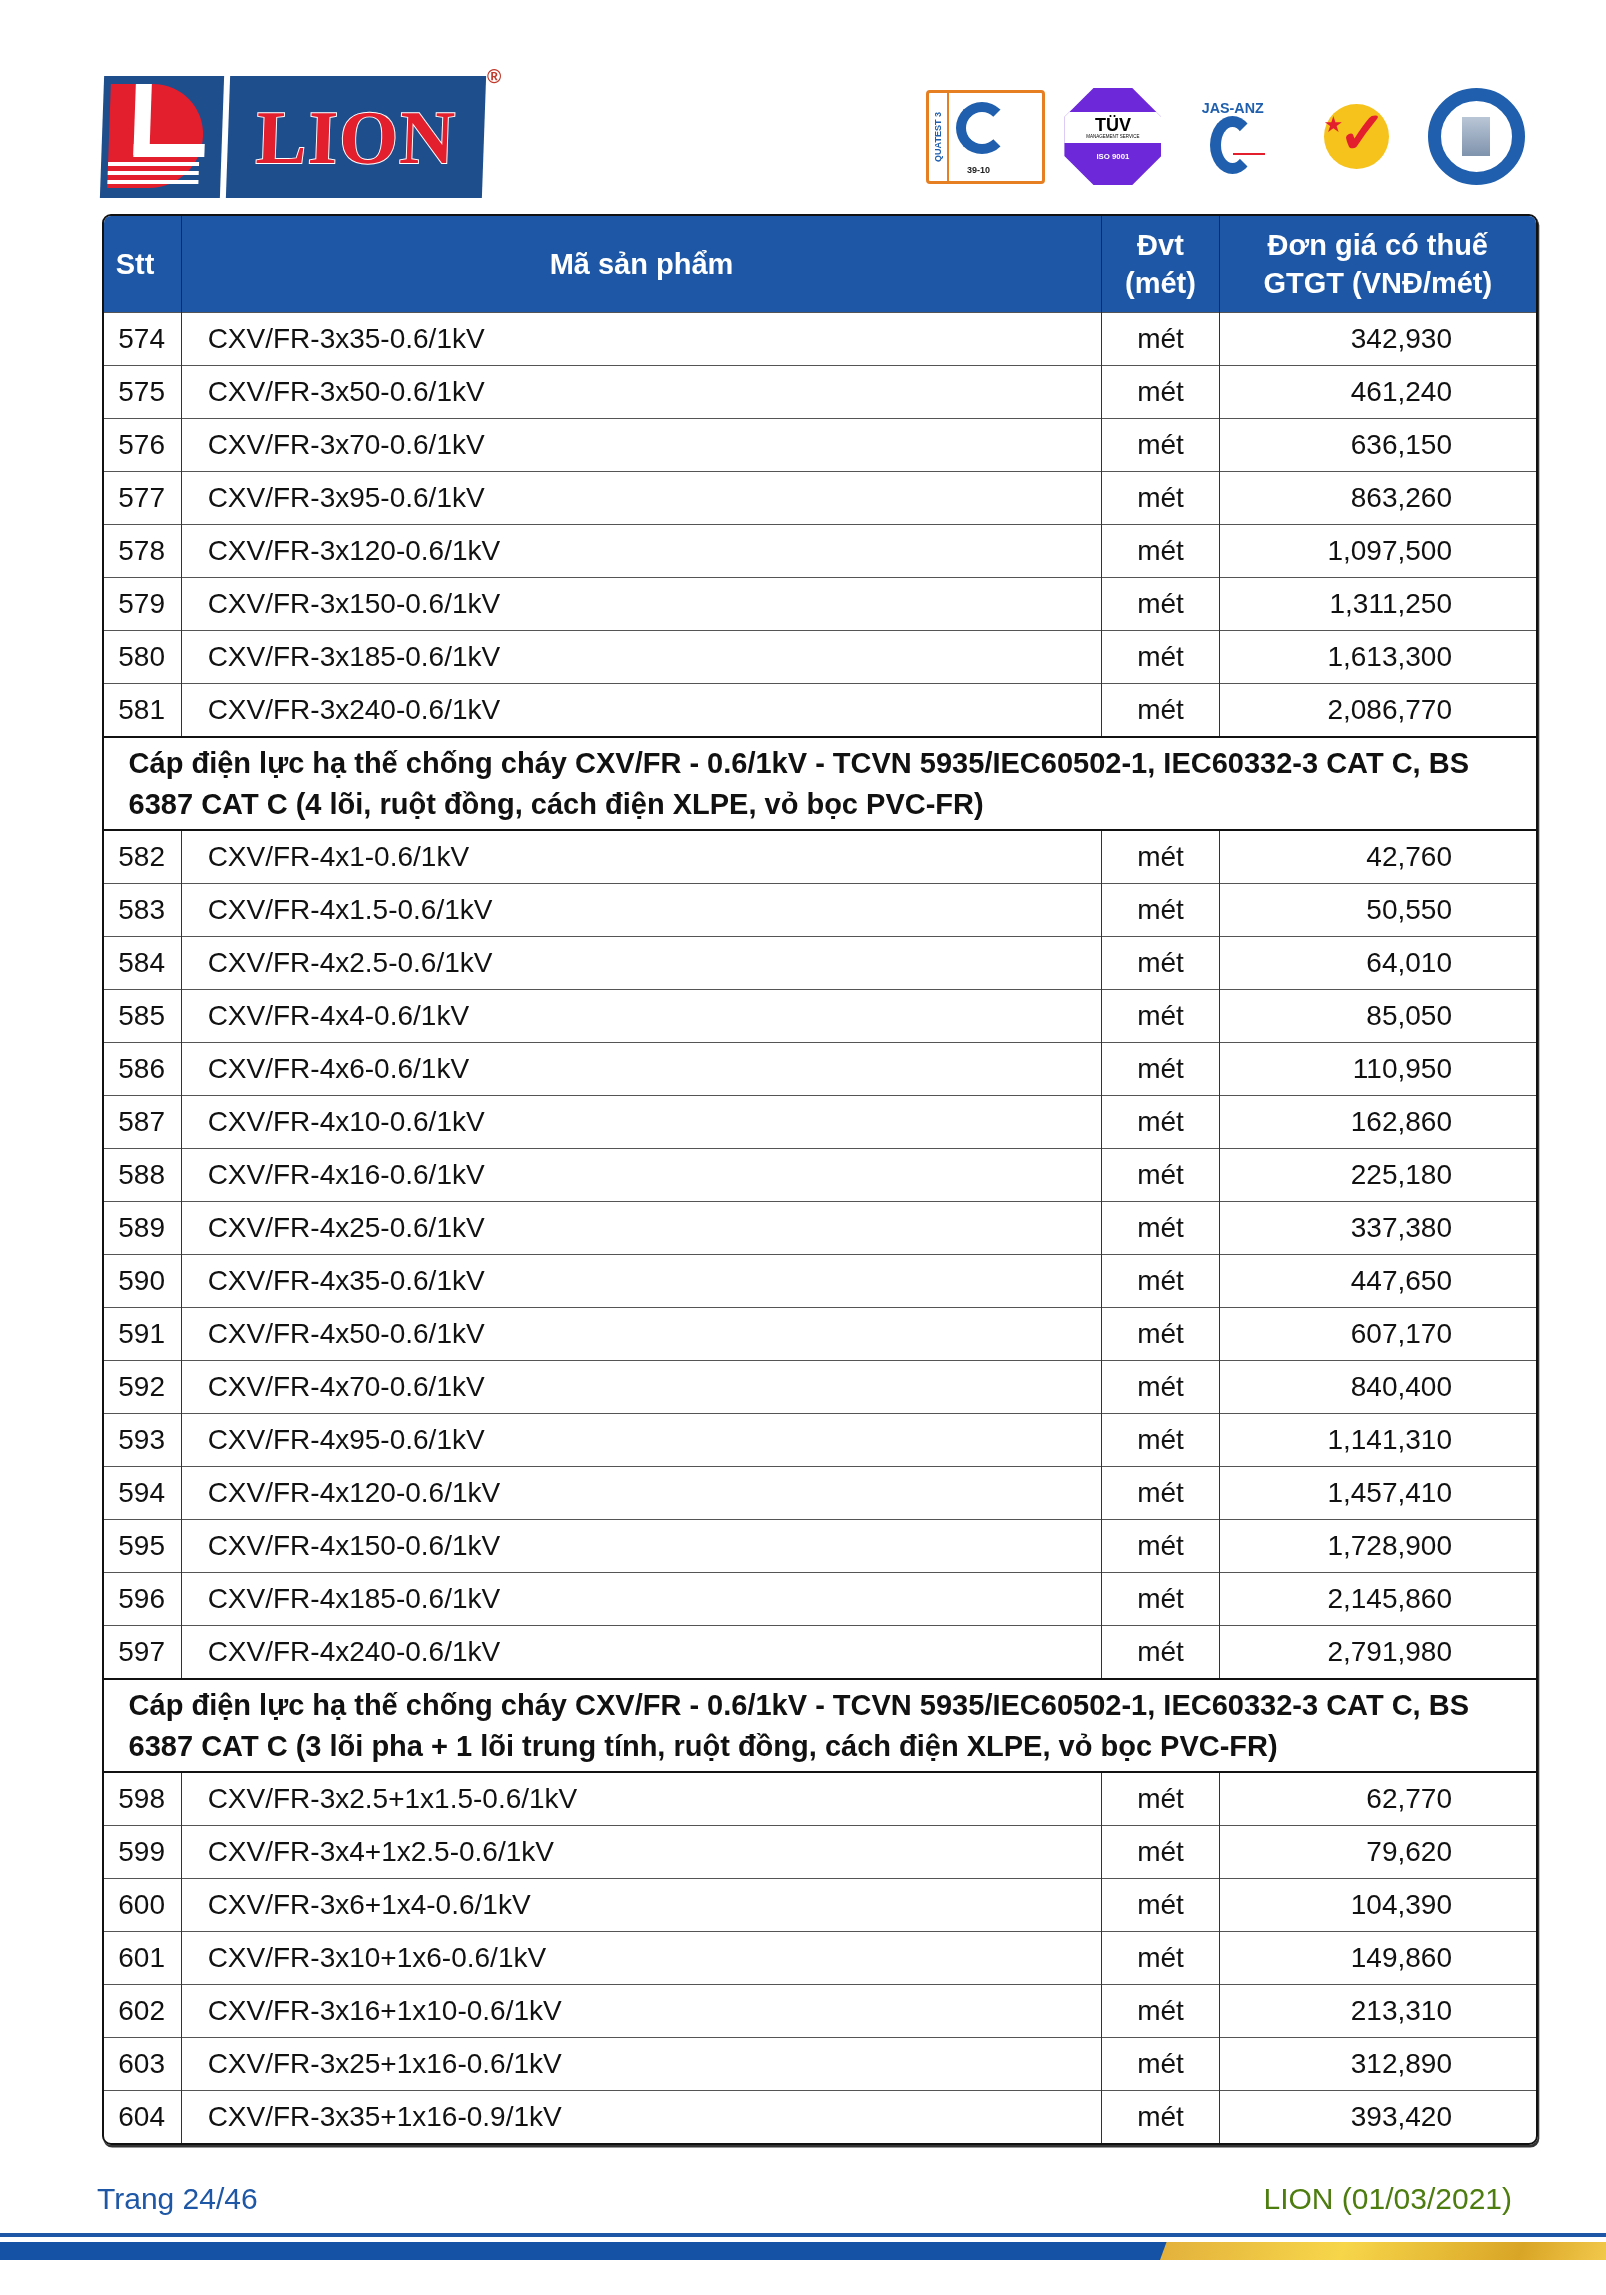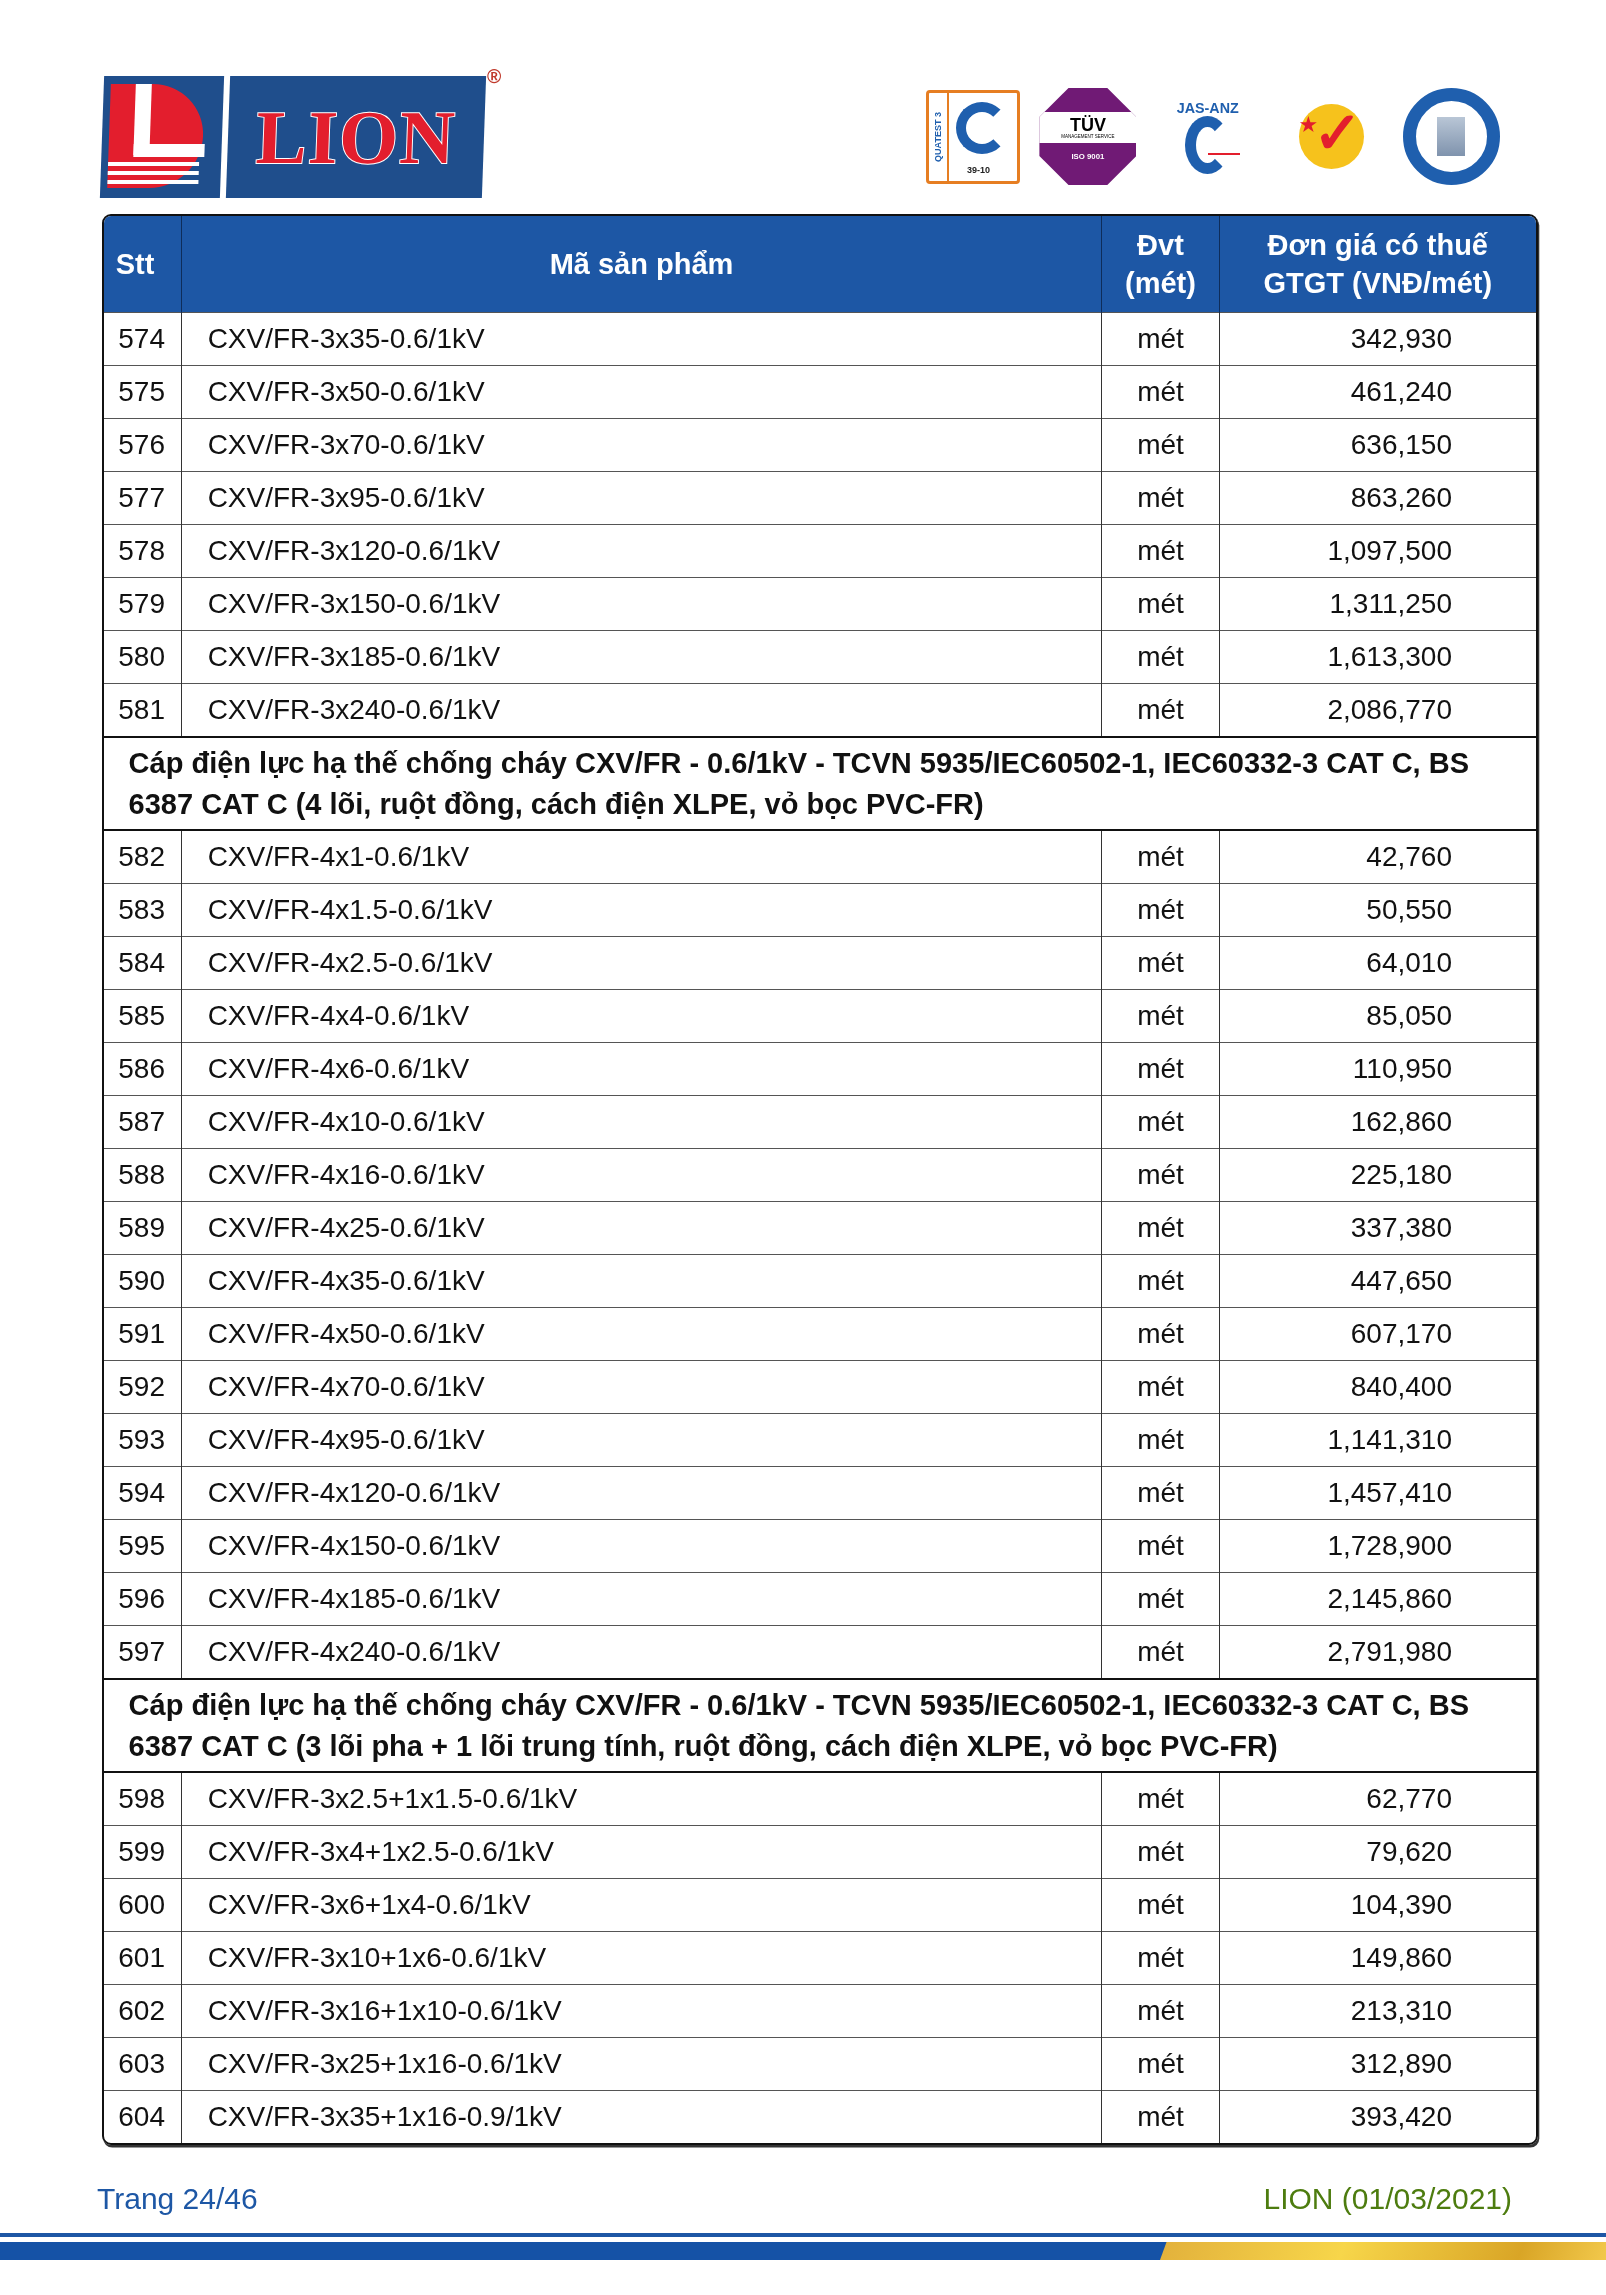--- a/index.html
+++ b/index.html
@@ -11,26 +11,26 @@
   .logo-d { position: absolute; left: 6.5px; top: 7.8px; width: 94px; height: 104px; background: #e31e2d; border-radius: 0 52px 52px 0; }
   .logo-l-v { position: absolute; left: 32px; top: 7.8px; width: 15.5px; height: 71px; background: #ffffff; }
   .logo-l-h { position: absolute; left: 32px; top: 68px; width: 71px; height: 13px; background: #ffffff; }
   .logo-stripe { position: absolute; left: 6.5px; width: 91px; height: 3.9px; background: #ffffff; }
   .logo-word { position: absolute; left: 126px; top: 0; width: 256px; height: 122px; background: #1f4e8c; transform: skewX(-2deg); display: flex; align-items: center; justify-content: center; }
   .logo-word span { font-family: "Liberation Serif", serif; font-weight: bold; font-size: 76px; color: #e31e2d; letter-spacing: 1.3px; -webkit-text-stroke: 1.9px #ffffff; paint-order: stroke fill; }
   .logo-reg { position: absolute; left: 487px; top: 65px; font-size: 19.4px; color: #c0392b; font-weight: bold; }
 
   .certs { position: absolute; left: 926px; top: 78px; height: 117px; display: flex; gap: 19.4px; align-items: center; }
   .cert { width: 104px; height: 104px; position: relative; display: flex; align-items: center; justify-content: center; }
-  .cert-quatest { border: 3.2px solid #e67e22; border-radius: 3.9px; width: 94px; height: 94px; box-sizing: border-box; }
+  .cert-quatest { border: 3.2px solid #e67e22; border-radius: 3.9px; width: 119px; height: 94px; box-sizing: border-box; }
   .cert-quatest .side { position: absolute; left: 0; top: 0; bottom: 0; width: 18px; border-right: 2.6px solid #e67e22; display: flex; align-items: center; justify-content: center; }
   .cert-quatest .side span { transform: rotate(-90deg); font-size: 9px; color: #1f5fae; font-weight: bold; white-space: nowrap; }
   .cert-quatest .q { position: absolute; left: 27px; top: 9px; width: 52px; height: 52px; border: 10.4px solid #1f5fae; border-radius: 50%; box-sizing: border-box; border-right-color: transparent; }
   .cert-quatest .num { position: absolute; left: 38px; bottom: 5.2px; font-size: 9px; font-weight: bold; color: #222; }
-  .cert-tuv { background: #701a75; width: 97px; height: 97px; clip-path: polygon(30% 0, 70% 0, 100% 30%, 100% 70%, 70% 100%, 30% 100%, 0 70%, 0 30%); flex-direction: column; }
+  .cert-tuv { background: #6d28d9; width: 97px; height: 97px; clip-path: polygon(30% 0, 70% 0, 100% 30%, 100% 70%, 70% 100%, 30% 100%, 0 70%, 0 30%); flex-direction: column; }
   .cert-tuv .inner { background: #ffffff; width: 100%; height: 31px; display: flex; align-items: center; justify-content: center; flex-direction: column; }
   .cert-tuv .inner b { font-size: 18px; color: #000; line-height: 18px; }
   .cert-tuv .inner small { font-size: 4.5px; color: #000; }
   .cert-tuv .iso { color: #fff; font-size: 7.8px; font-weight: bold; margin-top: 9px; }
   .cert-jas { flex-direction: column; }
   .cert-jas .t { font-size: 14.3px; font-weight: bold; color: #1f5fae; }
   .cert-jas .c { width: 45px; height: 58px; border: 11.7px solid #1f5fae; border-radius: 50%; border-right-color: transparent; box-sizing: border-box; position: relative; }
   .cert-jas .red { position: absolute; left: 52px; top: 68px; width: 32px; height: 2.6px; background: #e31e2d; }
   .cert-hvn { }
   .cert-hvn .sun { width: 65px; height: 65px; border-radius: 50%; background: #f6c21c; }

